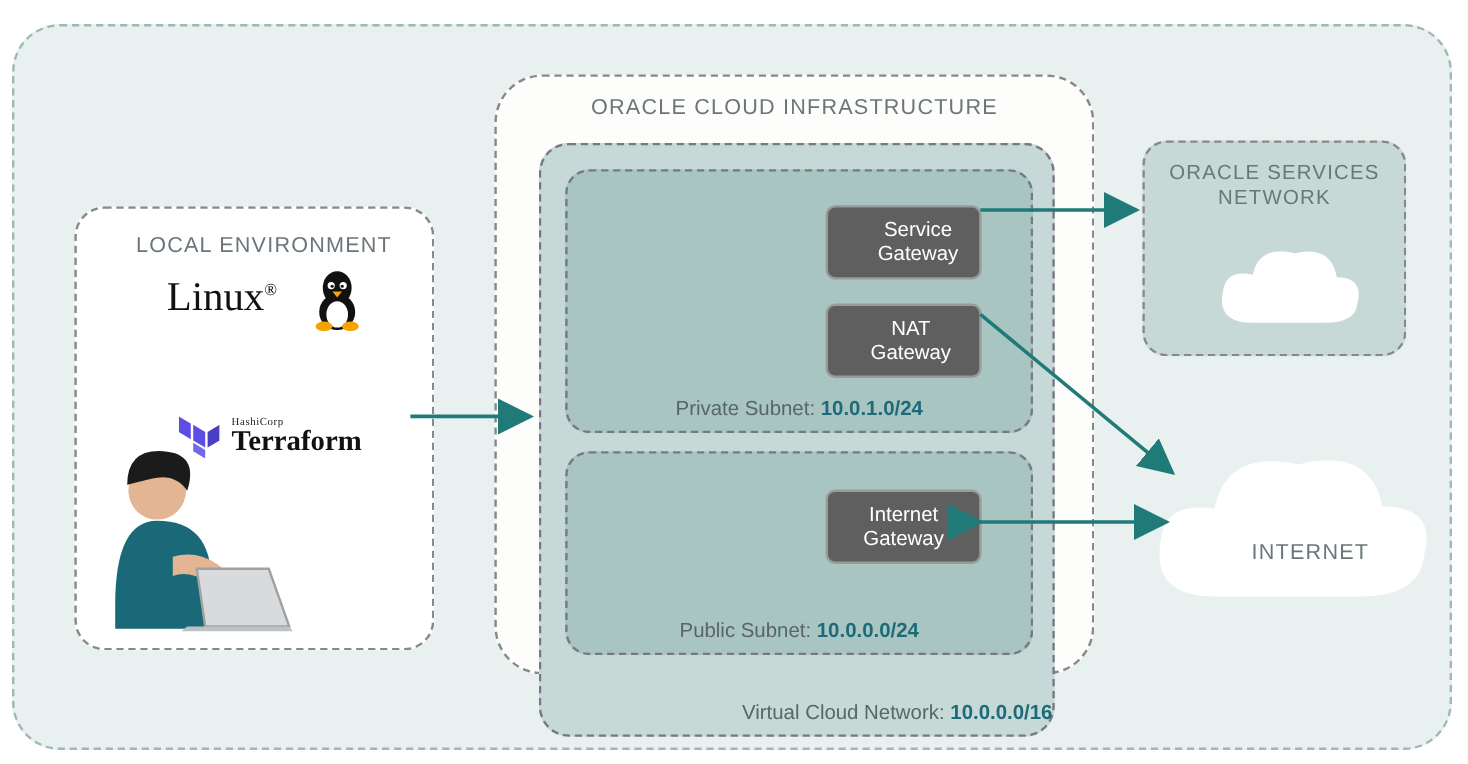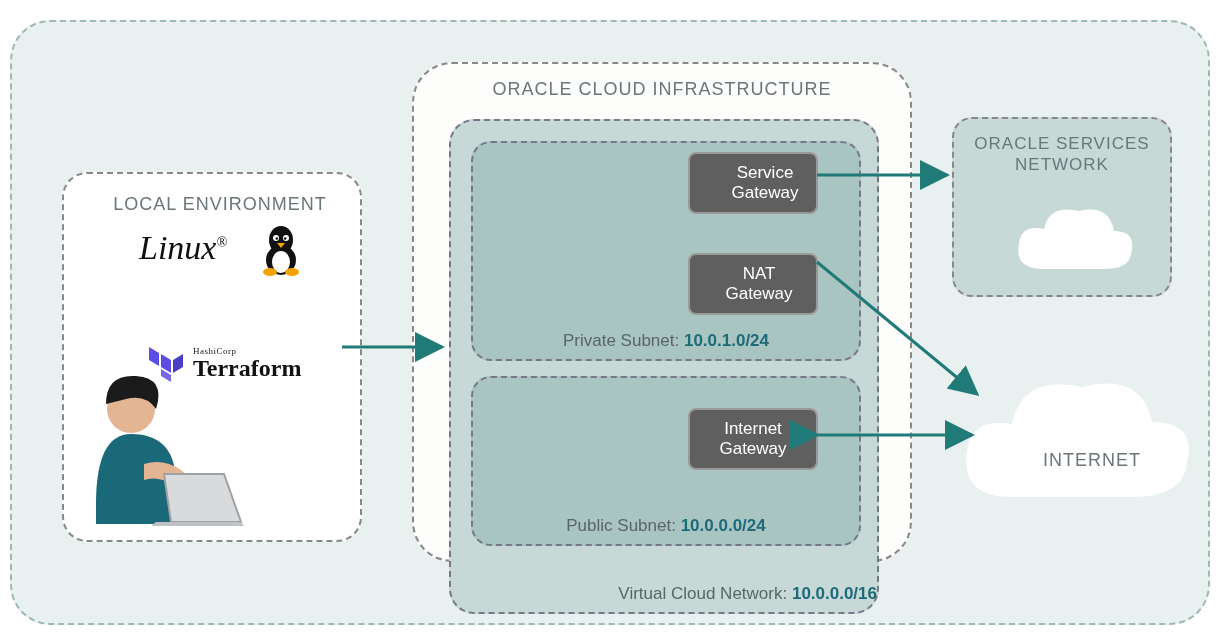--- a/index.html
+++ b/index.html
@@ -107,21 +107,21 @@
     color: #fff;
     border: 2px solid #9a9a9a;
     border-radius: 8px;
     display: flex;
     align-items: center;
     justify-content: center;
     text-align: center;
     font-size: 17px;
     line-height: 1.15;
   }
-  .svc-gw { top: 9px; padding-left: 24px; }
+  .svc-gw { top: 28px; padding-left: 24px; }
   .nat-gw { top: 110px; padding-left: 12px; }
   .igw    { top: 30px; }
   .osn-box {
     position: absolute;
     left: 940px;
     top: 95px;
     width: 220px;
     height: 180px;
     border: 2px dashed #888;
     border-radius: 20px;
@@ -148,21 +148,20 @@
     font-size: 18px;
   }
   
   .linux-logo {
     position: absolute;
     left: 75px;
     top: 55px;
     font-family: Georgia, "Times New Roman", serif;
     font-size: 34px;
     color: #111;
-    font-style: italic;
   }
   .linux-logo sup { font-size: 14px; vertical-align: super; }
   .tux {
     position: absolute;
     left: 195px;
     top: 50px;
   }
   .terraform-logo {
     position: absolute;
     left: 85px;

